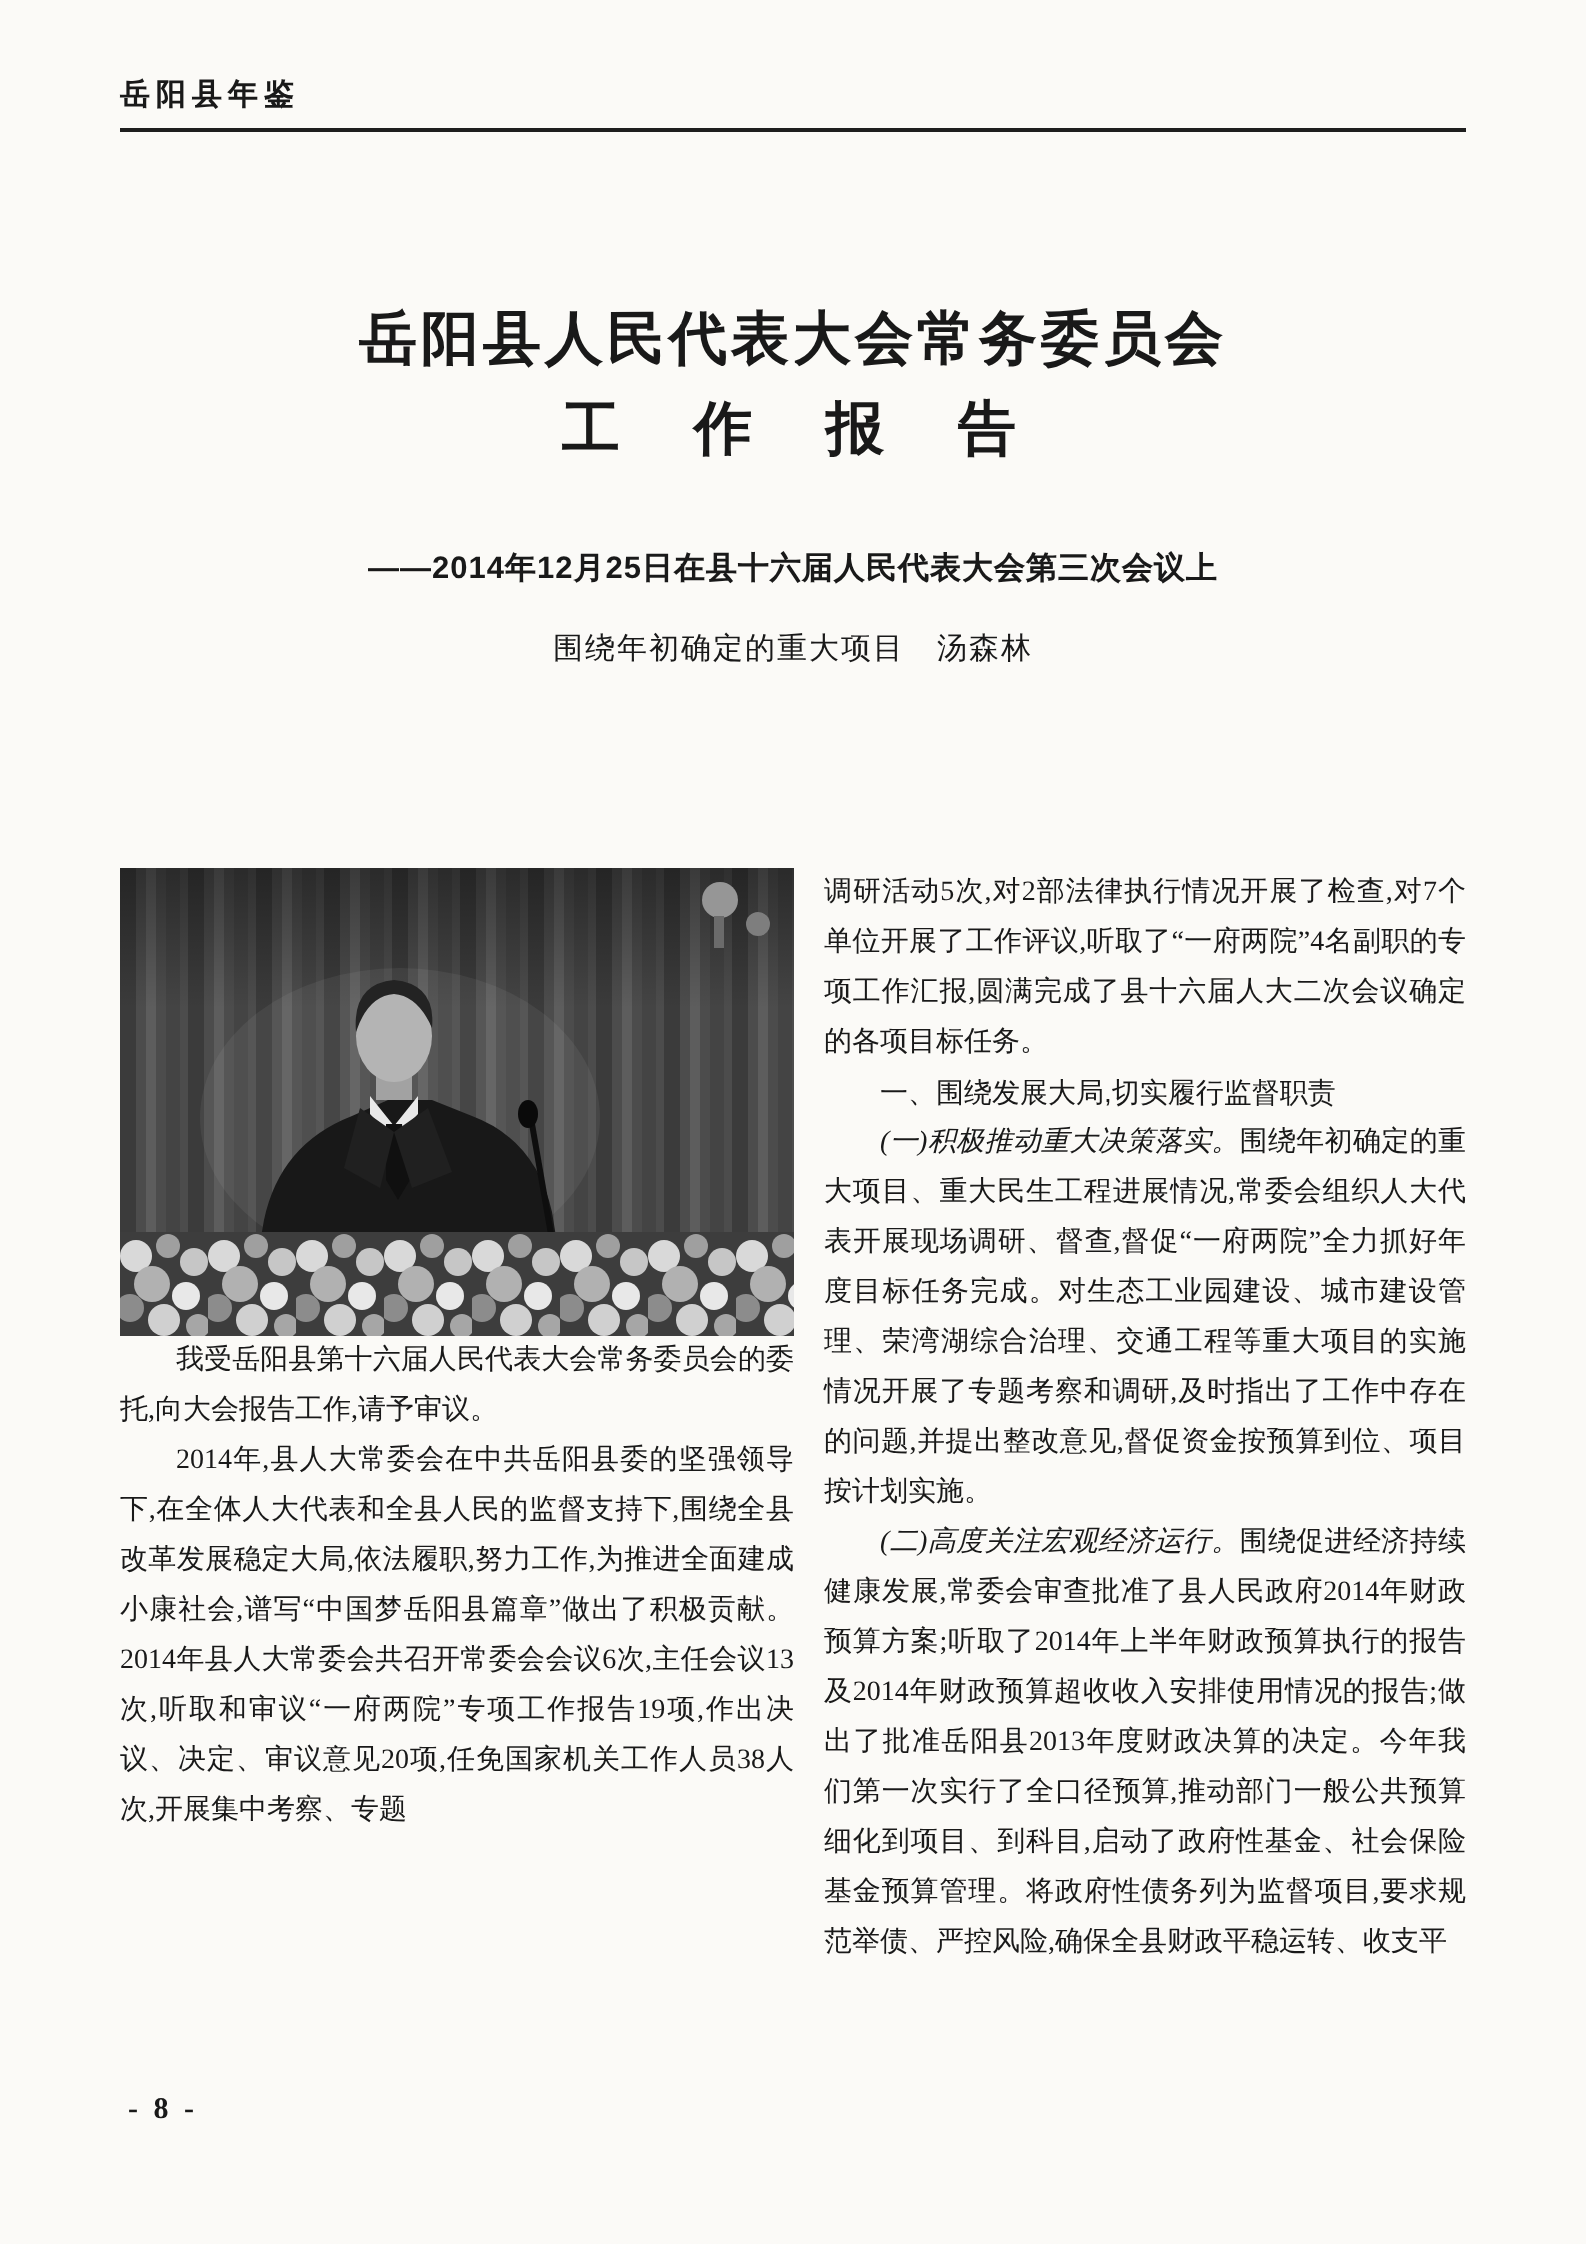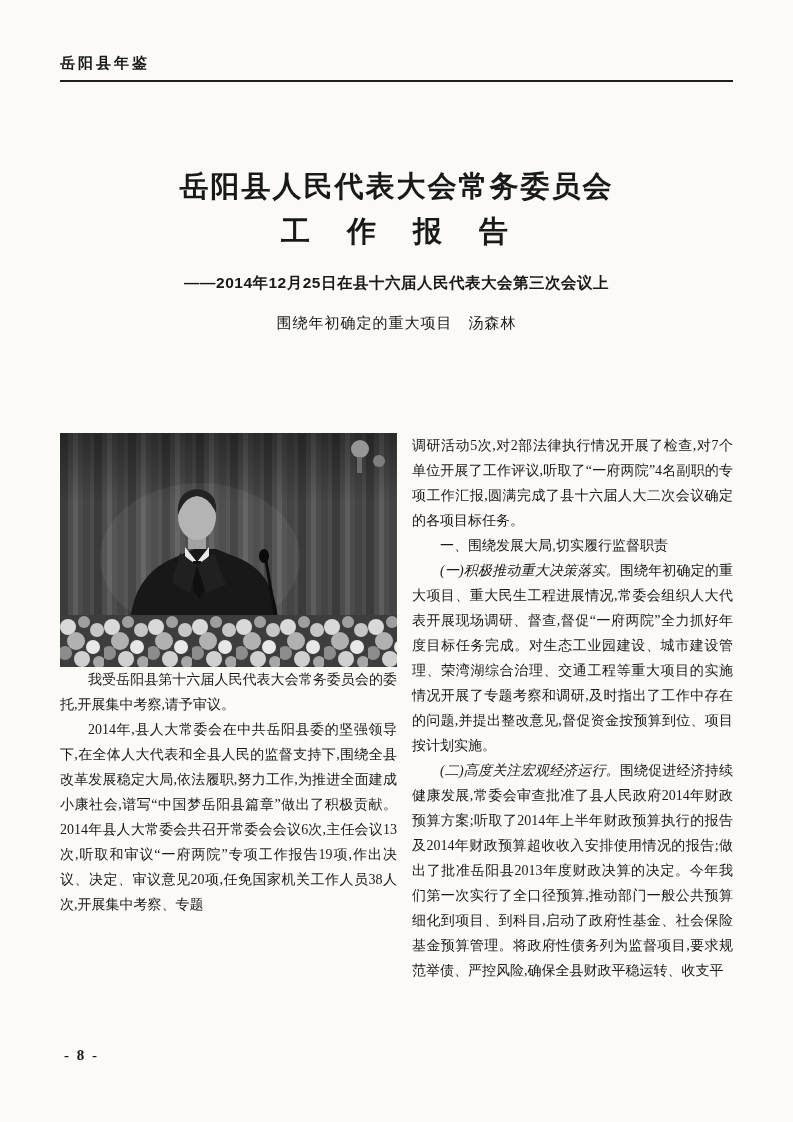--- a/index.html
+++ b/index.html
@@ -4,36 +4,36 @@
 <style>
   * { margin:0; padding:0; box-sizing:border-box; }
   html,body { background:#e9e9e9; }
   .page {
     width:793px; height:1122px; margin:0 auto; position:relative; overflow:hidden;
     background:#fbfaf7; color:#191919;
     padding:0 60px;
     font-family:"Liberation Serif","DejaVu Serif",serif;
   }
   
-  .header { padding-top:54px; }
+  .header { padding-top:38px; }
   .header-title {
     font-family:"Liberation Sans","DejaVu Sans",sans-serif;
     font-weight:bold; font-size:15px; letter-spacing:3px;
   }
   .header-rule { margin-top:7px; height:2px; background:#1e1e1e; }
 
   
   .title-block { text-align:center; margin-top:84px; }
   .title-main {
     font-family:Liberation Serif, serif;
     font-weight:bold; font-size:29px; line-height:1.4; letter-spacing:2px;
   }
   .title-line2 { margin-top:4px; letter-spacing:4px; }
   .subtitle {
-    margin-top:22px; font-family:"Liberation Sans","DejaVu Sans",sans-serif;
+    margin-top:39px; font-family:"Liberation Sans","DejaVu Sans",sans-serif;
     font-weight:bold; font-size:15.5px; letter-spacing:0.5px;
   }
   .author { margin-top:20px; font-size:15px; letter-spacing:1px; }
 
   
   .columns { display:flex; gap:15px; margin-top:100px; align-items:flex-start; }
   .col-left  { width:337px; flex:0 0 337px; }
   .col-right { flex:1 1 auto; min-width:0; }
 
   .photo { width:337px; height:234px; overflow:hidden; background:#474747; }
@@ -118,21 +118,21 @@
           <path d="M125,114 L137,129 L149,114 L149,123 L137,136 L125,123 Z" fill="#e9e9e9"></path>
           <path d="M133,128 L141,128 L145,156 L139,166 L133,156 Z" fill="#101010"></path>
           <path d="M120,120 L137,132 L130,160 L112,150 Z" fill="#202020"></path>
           <path d="M154,120 L137,132 L146,160 L166,152 Z" fill="#202020"></path>
           <line x1="206" y1="128" x2="216" y2="186" stroke="#0e0e0e" stroke-width="3"></line>
           <ellipse cx="204" cy="123" rx="5" ry="7" fill="#0a0a0a"></ellipse>
           <rect x="0" y="182" width="337" height="52" fill="url(#flowerPat)"></rect>
         </svg>
       </figure>
 
-      <p class="body-para indent">我受岳阳县第十六届人民代表大会常务委员会的委托,开展集中考察,请予审议。</p>
+      <p class="body-para indent">我受岳阳县第十六届人民代表大会常务委员会的委托,向大会报告工作,请予审议。</p>
       <p class="body-para indent">2014年,县人大常委会在中共岳阳县委的坚强领导下,在全体人大代表和全县人民的监督支持下,围绕全县改革发展稳定大局,依法履职,努力工作,为推进全面建成小康社会,谱写“中国梦岳阳县篇章”做出了积极贡献。2014年县人大常委会共召开常委会会议6次,主任会议13次,听取和审议“一府两院”专项工作报告19项,作出决议、决定、审议意见20项,任免国家机关工作人员38人次,开展集中考察、专题</p>
 
     </div>
 
     <div class="col-right">
 
       <p class="body-para">调研活动5次,对2部法律执行情况开展了检查,对7个单位开展了工作评议,听取了“一府两院”4名副职的专项工作汇报,圆满完成了县十六届人大二次会议确定的各项目标任务。</p>
       <p class="sub-heading">一、围绕发展大局,切实履行监督职责</p>
 
       <p class="body-para indent"><span class="lead">(一)积极推动重大决策落实。</span><span>围绕年初确定的重大项目、重大民生工程进展情况,常委会组织人大代表开展现场调研、督查,督促“一府两院”全力抓好年度目标任务完成。对生态工业园建设、城市建设管理、荣湾湖综合治理、交通工程等重大项目的实施情况开展了专题考察和调研,及时指出了工作中存在的问题,并提出整改意见,督促资金按预算到位、项目按计划实施。</span></p>

